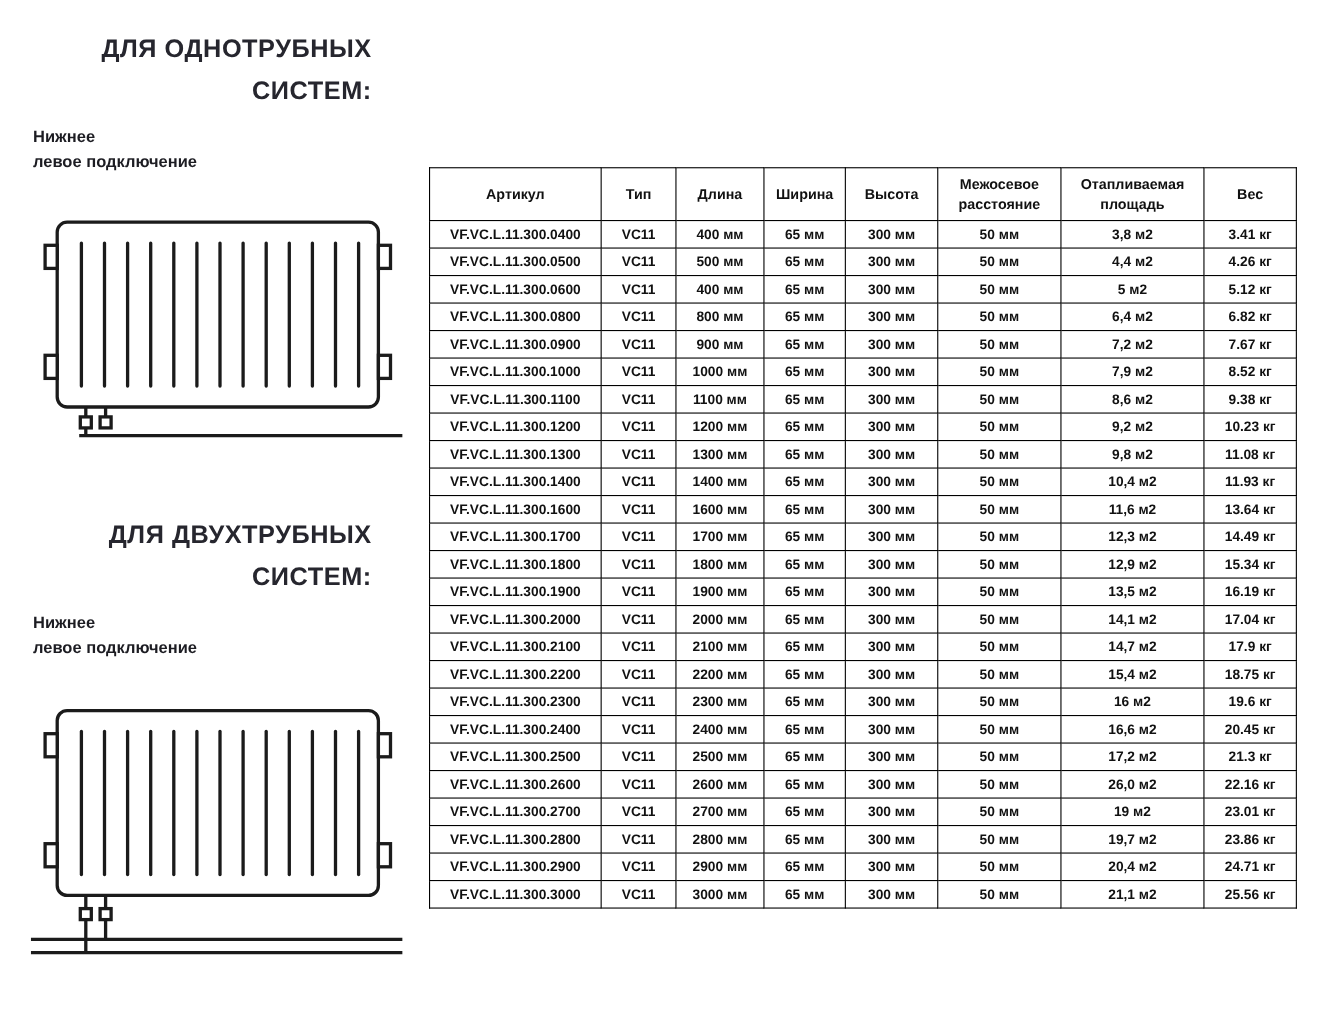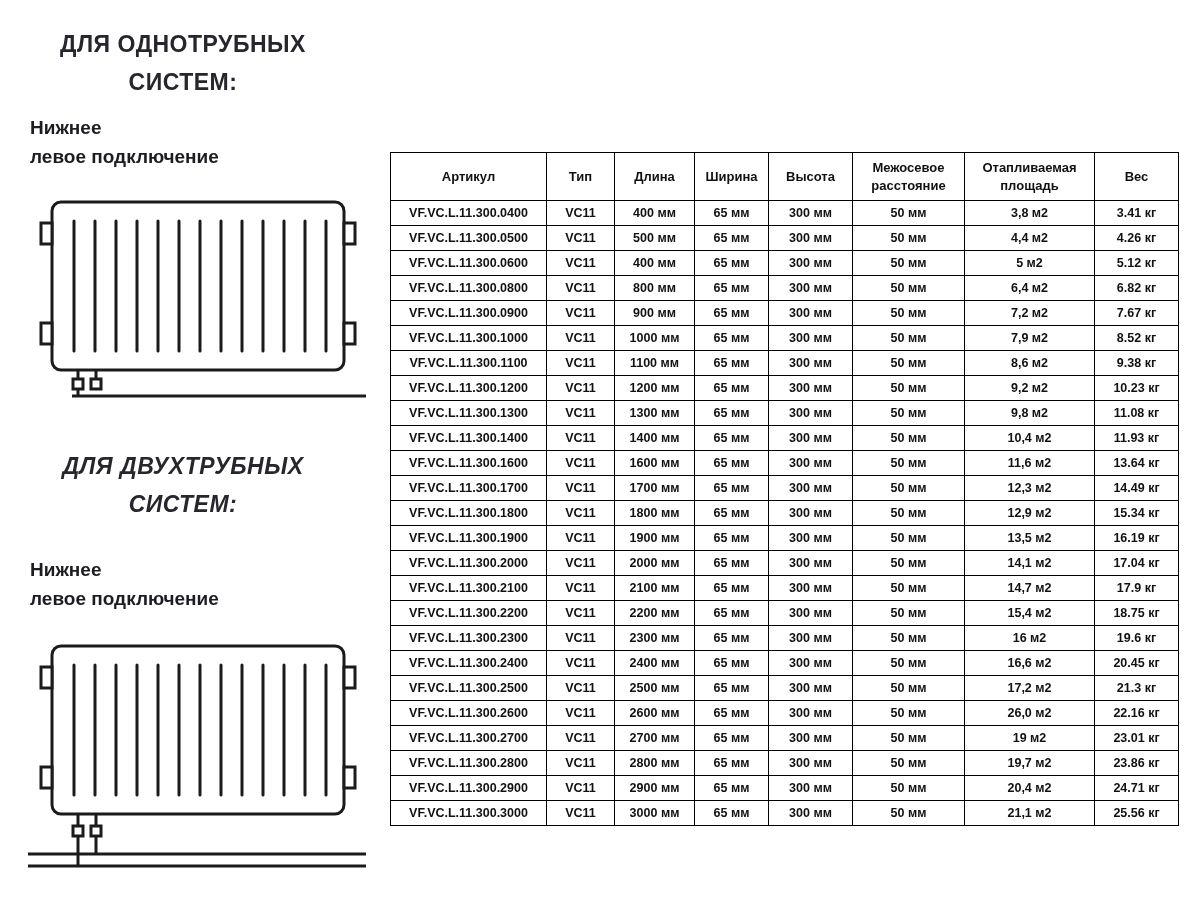--- a/index.html
+++ b/index.html
@@ -7,33 +7,33 @@
   body {
     width: 1200px; height: 918px;
     position: relative;
     overflow: hidden;
     font-family: "Liberation Sans", sans-serif;
     color: #1f1f26;
   }
   .section-title {
     position: absolute;
     width: 310px;
-    text-align: center;
+    text-align: right;
     font-size: 23px;
     font-weight: 800;
     letter-spacing: 0.5px;
     line-height: 1.65;
     color: #26262e;
     white-space: pre-line;
   }
   .section-sub {
     position: absolute;
     width: 340px;
     text-align: left;
-    font-size: 19px;
+    font-size: 15px;
     font-weight: 700;
     line-height: 1.5;
     color: #1c1c22;
     white-space: pre-line;
   }
   .diagram { position: absolute; }
   .r-stroke { stroke: #1b1b1b; stroke-width: 3; fill: none; }
   .r-fill   { stroke: #1b1b1b; stroke-width: 3; fill: #ffffff; }
 
   .spec-table {
@@ -99,21 +99,21 @@
 
   <line class="r-stroke" x1="50" y1="174" x2="50" y2="183"></line>
   <rect class="r-fill" x="45" y="183" width="10" height="10"></rect>
   <line class="r-stroke" x1="50" y1="193" x2="50" y2="200"></line>
   <line class="r-stroke" x1="68" y1="174" x2="68" y2="183"></line>
   <rect class="r-fill" x="63" y="183" width="10" height="10"></rect>
 
   <line class="r-stroke" x1="44" y1="200" x2="338" y2="200"></line>
 </svg>
 
-<h2 class="section-title" style="left:28px; top:448px;font-style:italic;">ДЛЯ ДВУХТРУБНЫХ
+<h2 class="section-title" style="left:28px; top:468px;">ДЛЯ ДВУХТРУБНЫХ
 СИСТЕМ:</h2>
 
 <div class="section-sub" style="left:30px; top:556px;">Нижнее
 левое подключение</div>
 
 <svg class="diagram" style="left:28px; top:640px;" width="338" height="242" viewBox="0 0 338 242" aria-hidden="true">
   <rect class="r-stroke" x="24" y="6" width="292" height="168" rx="9"></rect>
   <g class="r-stroke" stroke-linecap="round">
     <line x1="46" y1="25" x2="46" y2="155"></line>
     <line x1="67" y1="25" x2="67" y2="155"></line>

